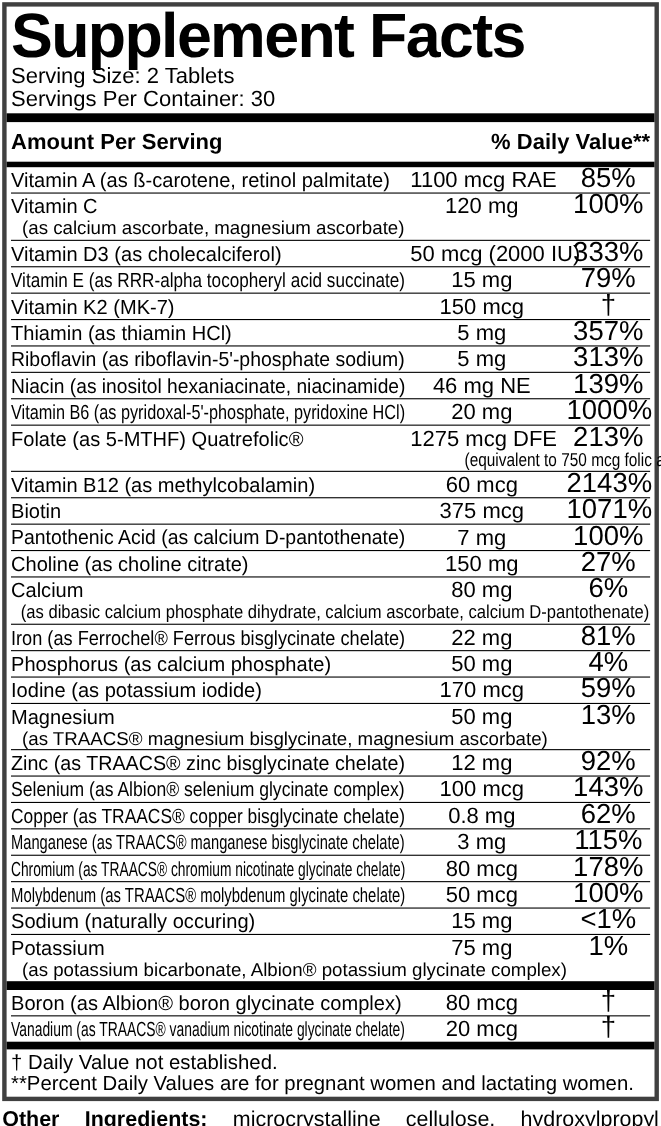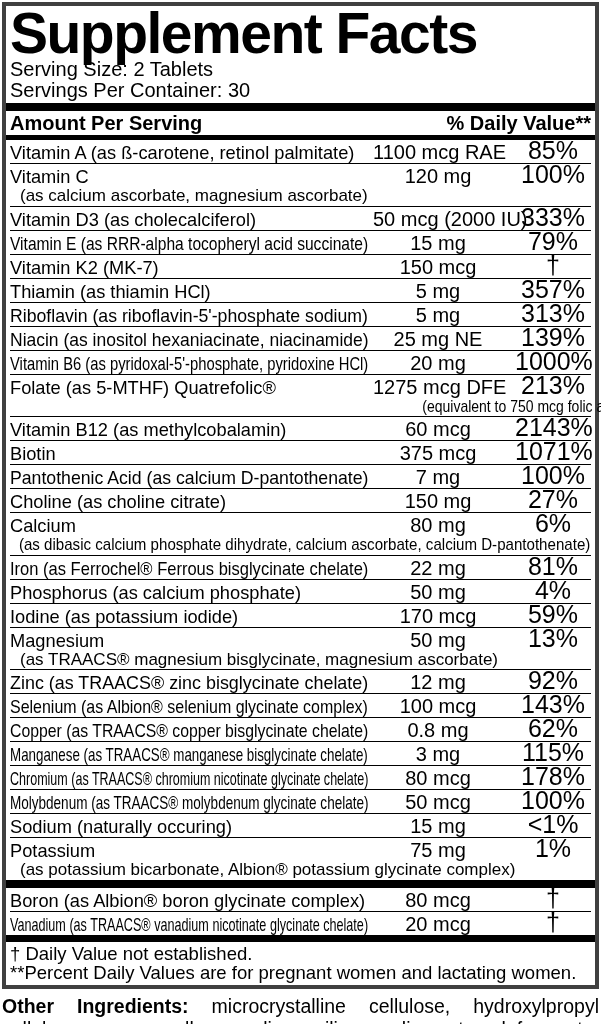--- a/index.html
+++ b/index.html
@@ -24,21 +24,21 @@
     margin-top: 1px;
   }
   .serving-line { font-size: 20px; line-height: 21px; white-space: nowrap; }
   .bar { background: #000; margin: 0 -4px; }
   .bar-1 { height: 8px; margin-top: 2px; }
   .bar-2 { height: 5px; }
   .bar-3 { height: 8px; }
   .bar-4 { height: 7px; }
   .hdr {
     display: flex; justify-content: space-between; align-items: center;
-    font-weight: bold; font-size: 20px; line-height: 24px; height: 24px;
+    font-weight: bold; font-size: 20px; line-height: 24px; height: 36px;
     white-space: nowrap;
   }
   .trow { border-top: 1.5px solid #000; }
   .trow:first-child { border-top: none; }
   .trow .main { display: flex; align-items: baseline; }
   .nm {
     flex: 1 1 auto; min-width: 0;
     font-size: 18.5px; line-height: 21px; white-space: nowrap;
   }
   .amt {
@@ -130,21 +130,21 @@
       <div class="trow">
         <div class="main">
           <span class="nm fit" style="transform-origin: left center; transform: scaleX(0.955);">Riboflavin (as riboflavin-5'-phosphate sodium)</span>
           <span class="amt">5 mg</span>
           <span class="dv">313%</span>
         </div>
       </div>
       <div class="trow">
         <div class="main">
           <span class="nm fit" style="transform-origin: left center; transform: scaleX(0.945);">Niacin (as inositol hexaniacinate, niacinamide)</span>
-          <span class="amt">25 mg NE</span>
+          <span class="amt">46 mg NE</span>
           <span class="dv">139%</span>
         </div>
       </div>
       <div class="trow">
         <div class="main">
           <span class="nm fit" style="transform-origin: left center; transform: scaleX(0.799);">Vitamin B6 (as pyridoxal-5'-phosphate, pyridoxine HCl)</span>
           <span class="amt">20 mg</span>
           <span class="dv">1000%</span>
         </div>
       </div>

